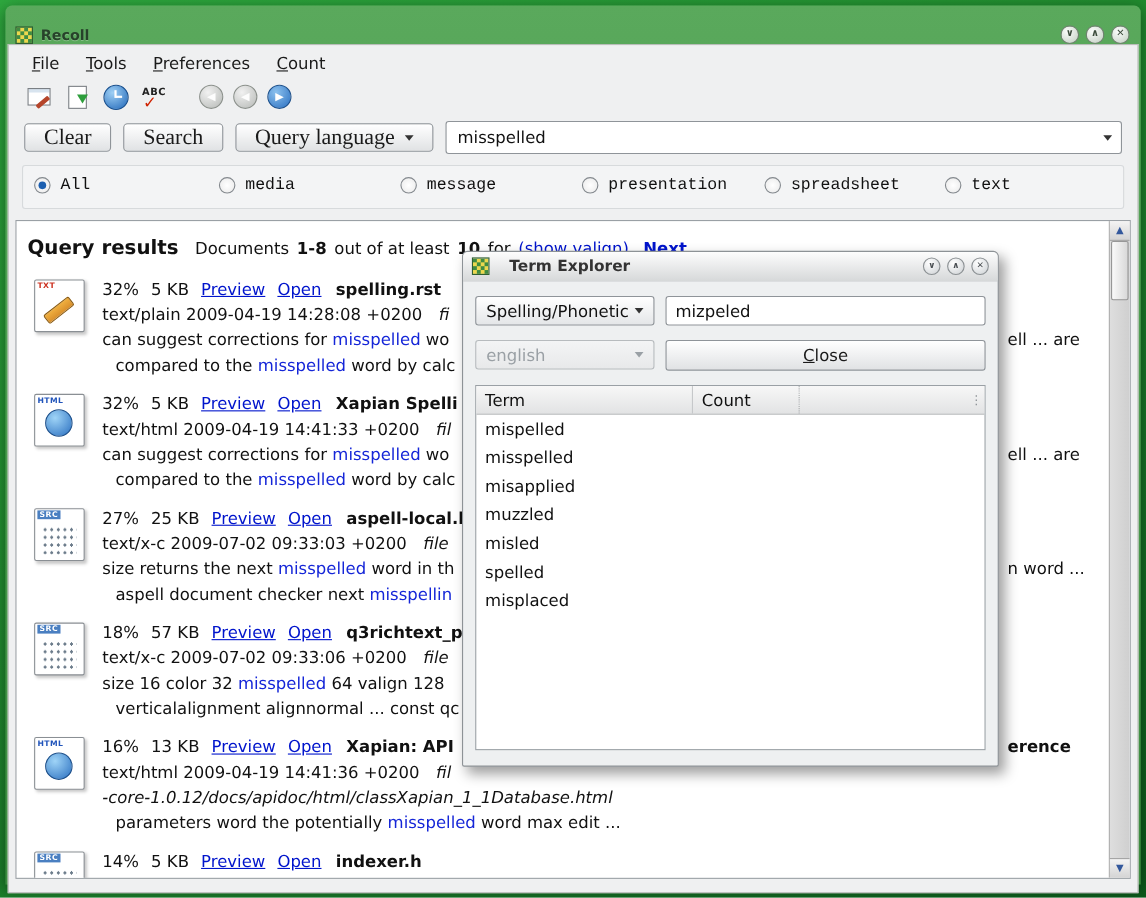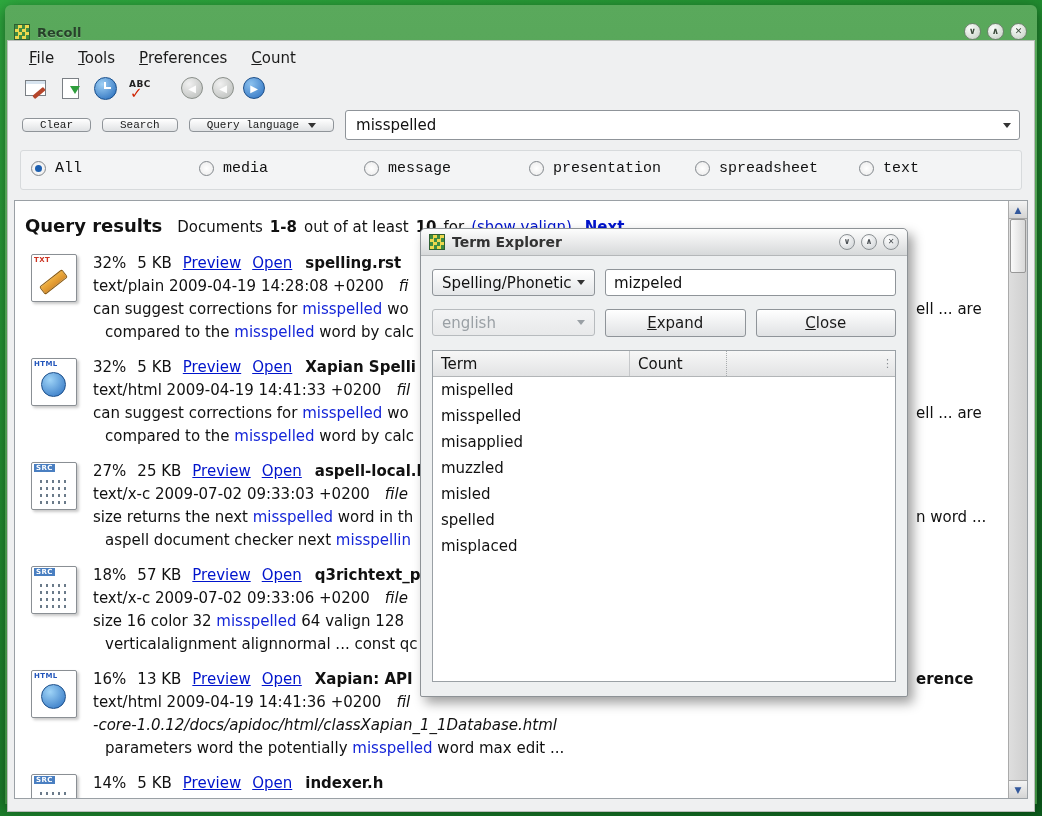--- a/index.html
+++ b/index.html
@@ -50,23 +50,23 @@
   .nav-circle{width:22px;height:22px;border-radius:50%;box-sizing:border-box;
     display:flex;align-items:center;justify-content:center;font-size:10px;}
   .nav-gray{background:radial-gradient(circle at 35% 30%,#f1f1f1,#b6b9b6);
     border:1px solid #8a8f8a;color:#fdfdfd;}
   .nav-blue{background:radial-gradient(circle at 35% 30%,#8cc1ee,#2a6fc0);
     border:1px solid #1c4f8a;color:#fff;}
   .tb-sep{width:10px;}
 
   
   .search-row{display:flex;align-items:center;gap:11px;padding:2px 14px 10px;}
-  .btn{display:block;height:14px;padding:0 17px;font-size:11px;color:#1a1a1a;
+  .btn{display:block;height:26px;padding:0 17px;font-size:20px;color:#1a1a1a;
     border:1px solid #8f9499;border-radius:4px;background:linear-gradient(#ffffff,#e0e2e4);
-    font-family:Liberation Mono, monospace;}
+    font-family:Liberation Serif, serif;}
   .combo-btn{display:flex;align-items:center;gap:9px;}
   .arrow-down{width:0;height:0;border-left:4px solid transparent;
     border-right:4px solid transparent;border-top:5px solid #333;}
   .search-combo{flex:1;height:30px;border:1px solid #8f9499;border-radius:3px;
     background:#fff;display:flex;align-items:center;box-sizing:border-box;}
   .search-input{border:none;outline:none;flex:1;font-size:15px;padding:0 10px;
     background:transparent;font-family:inherit;color:#111;}
   .combo-arrow-zone{width:24px;display:flex;align-items:center;justify-content:center;align-self:stretch;}
 
   
@@ -129,21 +129,21 @@
   .sb-thumb{position:absolute;top:18px;left:1px;right:1px;height:52px;border-radius:2px;
     background:linear-gradient(90deg,#fafafa,#d8d8d8);border:1px solid #979797;}
 
   
   .term-dialog{position:absolute;left:420px;top:228px;width:488px;z-index:20;
     background:#eef0f1;border:1px solid #8d9296;border-radius:5px 5px 2px 2px;
     box-shadow:5px 6px 12px rgba(0,0,0,.38);box-sizing:border-box;}
   .dlg-titlebar{height:26px;display:flex;align-items:center;padding:0 8px;
     background:linear-gradient(#fdfdfd,#d7d9da);border-bottom:1px solid #b4b7b9;
     border-radius:5px 5px 0 0;}
-  .dlg-title{font-weight:bold;font-size:14px;color:#333;margin-left:7px;}
+  .dlg-title{font-weight:bold;font-size:14px;color:#333;margin-left:18px;}
   .dlg-btn-circle{width:16px;height:16px;border-radius:50%;box-sizing:border-box;
     background:radial-gradient(circle at 35% 30%,#ffffff,#cdd1d4);border:1px solid #8b9093;
     color:#4a4f53;font-size:8px;line-height:14px;text-align:center;font-weight:bold;}
   .dlg-body{padding:13px 11px 14px;}
   .dlg-row{display:flex;gap:10px;margin-bottom:13px;}
   .dlg-combo{width:163px;flex:0 0 163px;height:27px;border:1px solid #8f9499;border-radius:3px;
     background:linear-gradient(#ffffff,#e4e6e8);display:flex;align-items:center;
     justify-content:space-between;padding:0 9px;font-size:15px;box-sizing:border-box;color:#111;}
   .dlg-combo.disabled{color:#9aa0a5;background:linear-gradient(#f3f4f5,#e8e9ea);border-color:#b7bbbe;}
   .dlg-combo.disabled .arrow-down{border-top-color:#9aa0a5;}
@@ -380,21 +380,20 @@
         <span>Spelling/Phonetic</span>
         <span class="arrow-down"></span>
       </div>
       <input class="dlg-input" value="mizpeled" style="">
     </div>
     <div class="dlg-row">
       <div class="dlg-combo disabled">
         <span>english</span>
         <span class="arrow-down"></span>
       </div>
-      <button class="dlg-push">Expand</button>
       <button class="dlg-push">Close</button>
     </div>
     <div class="term-table">
       <div class="thead">
         <span class="th-term">Term</span>
         <span class="th-count">Count</span>
         <span class="th-dots">⋮</span>
       </div>
       <div class="trow">
           <span>mispelled</span>

